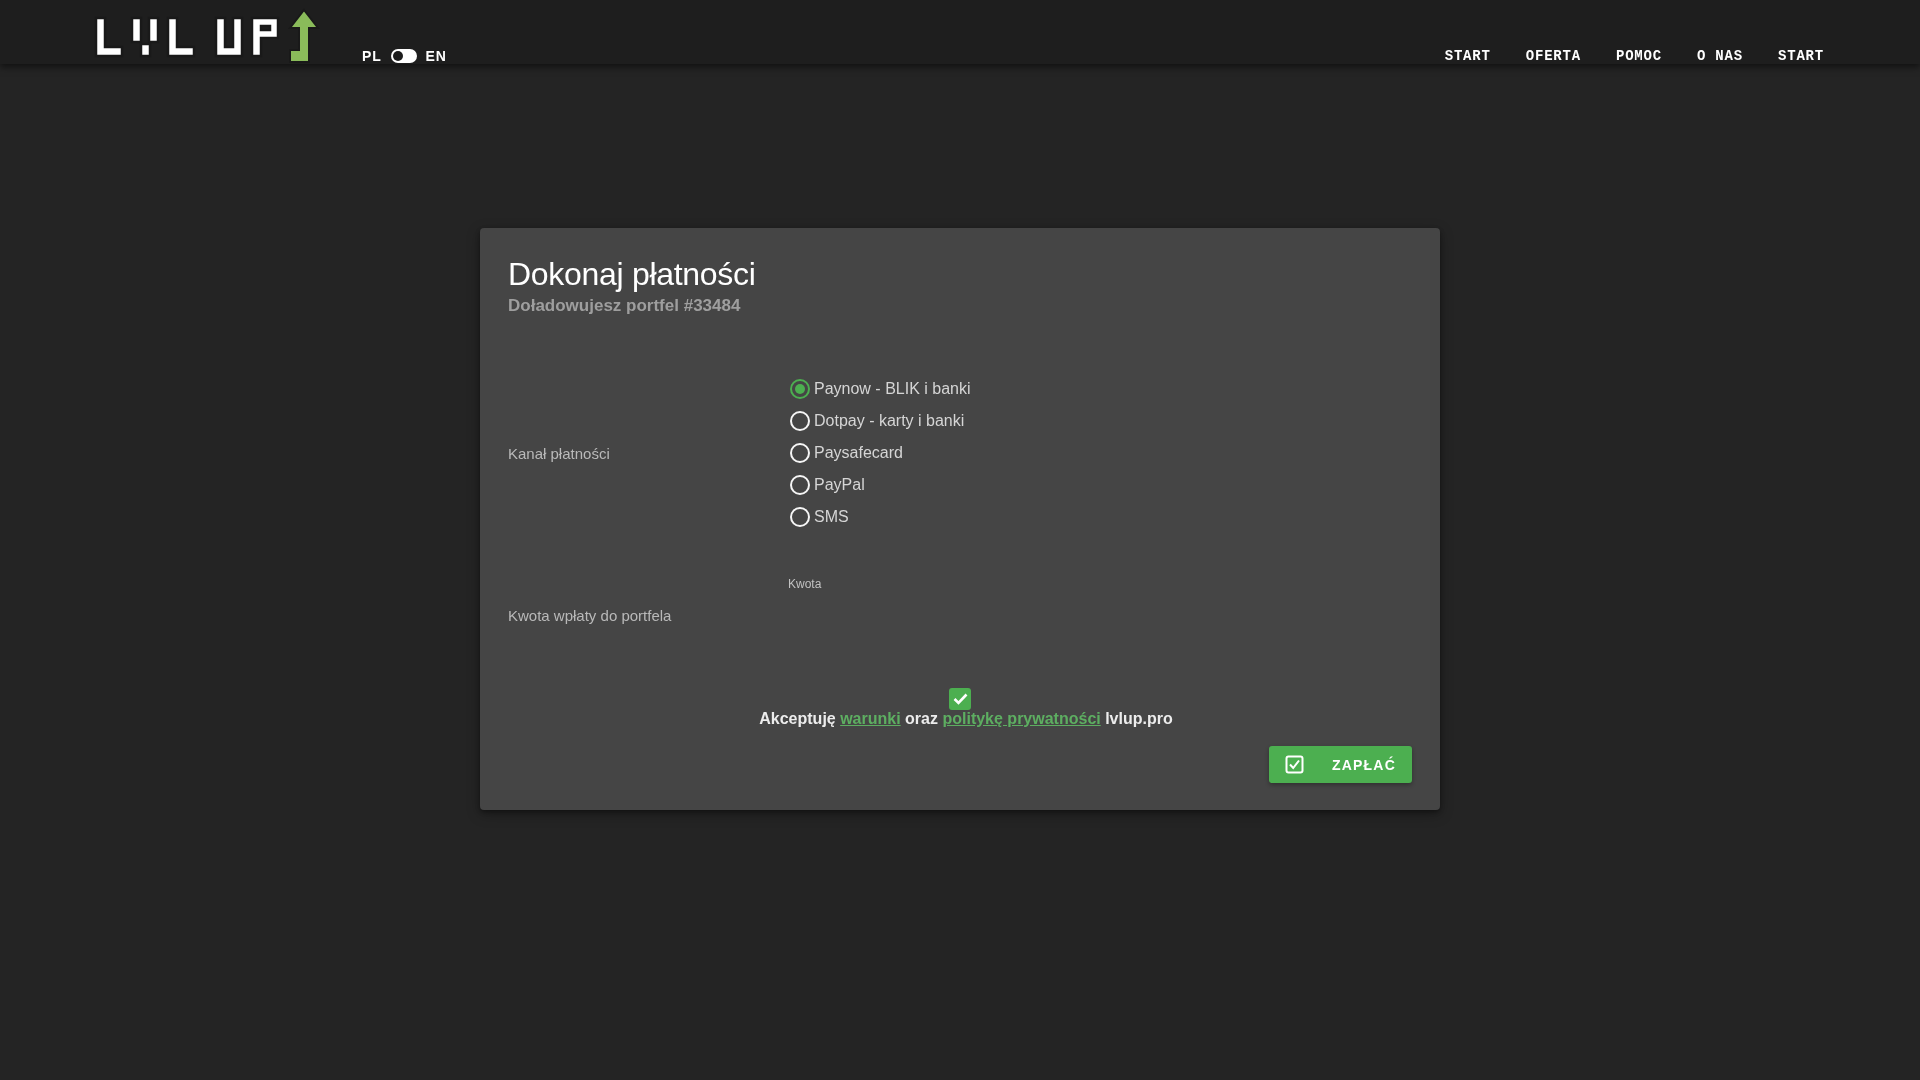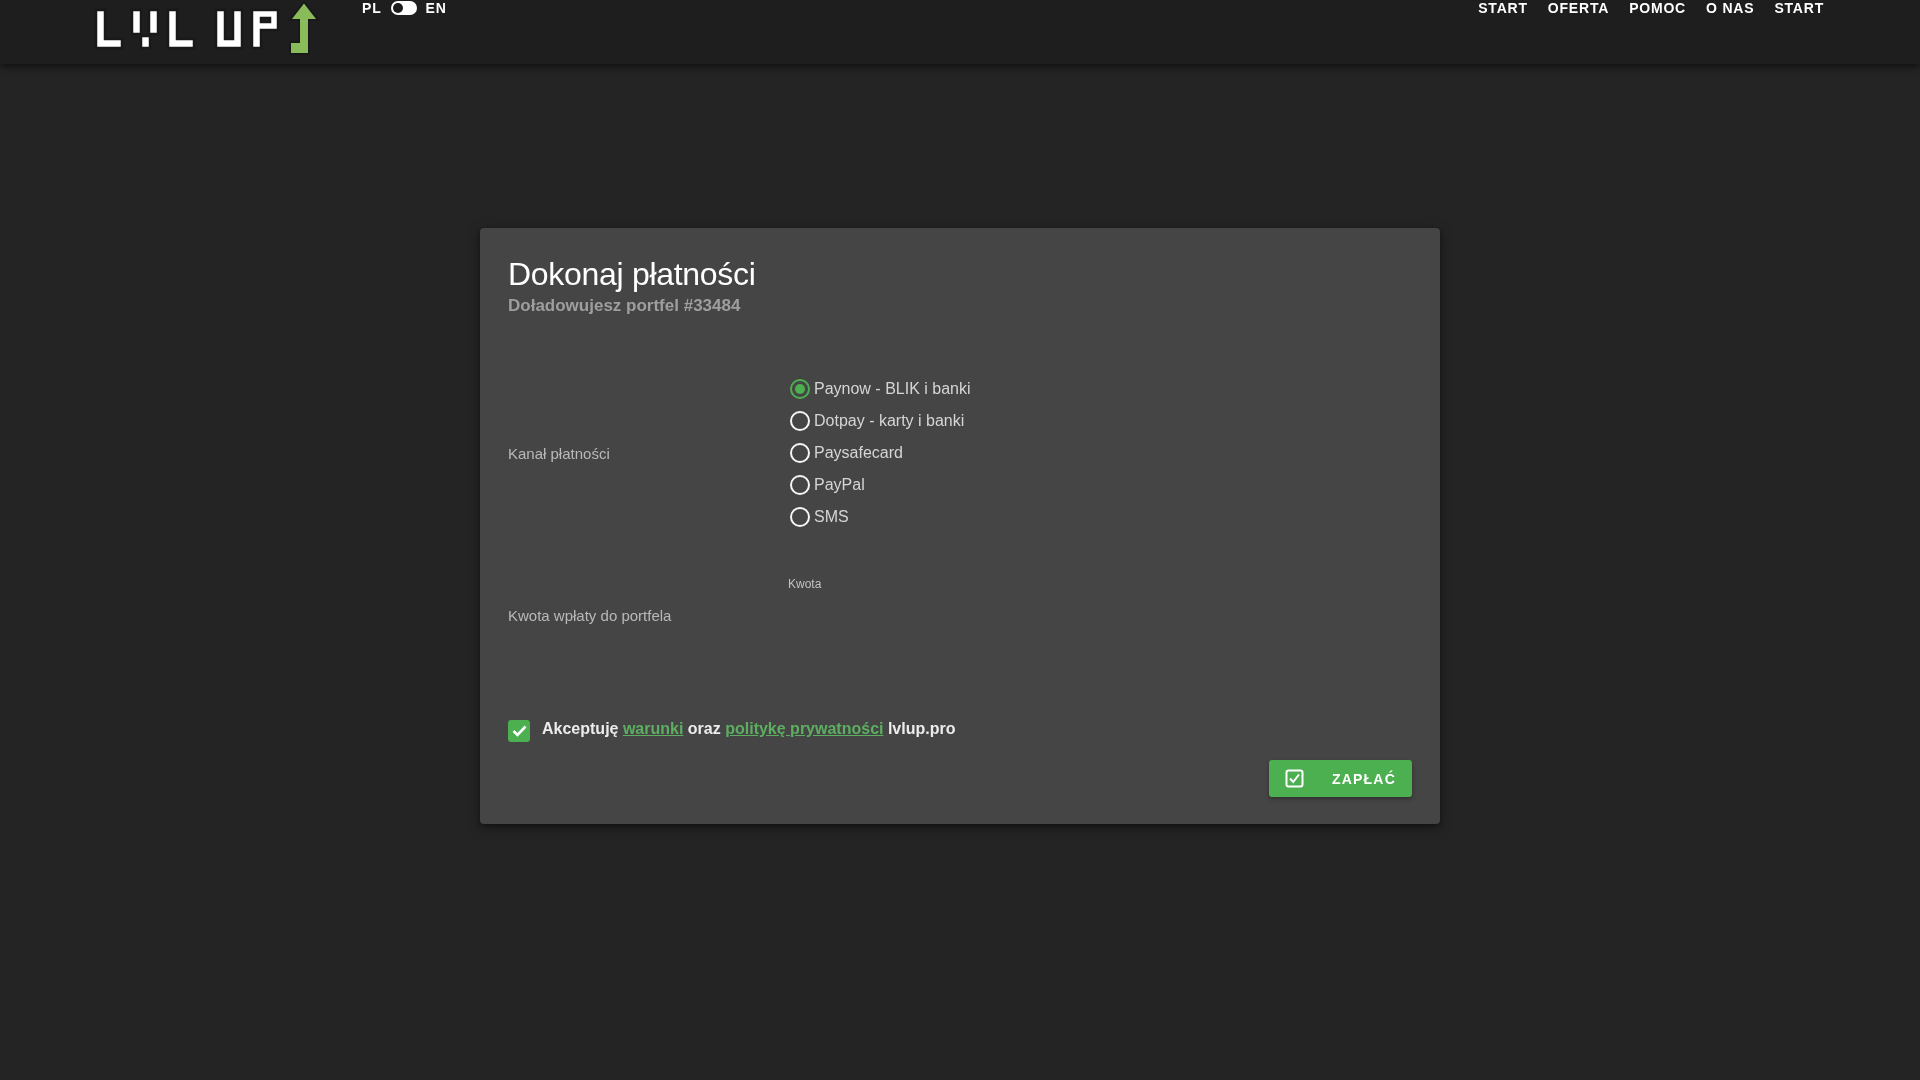--- a/index.html
+++ b/index.html
@@ -9,21 +9,21 @@
     font-family: "Liberation Sans", sans-serif;
     overflow: hidden;
     -webkit-font-smoothing: antialiased;
   }
 
   
   header {
     height: 64px;
     background: #1e1e1e;
     display: flex;
-    align-items: flex-start;
+    align-items: flex-end;
     padding: 0 96px 0 94px;
     box-shadow: 0 3px 7px rgba(0,0,0,0.55);
     position: relative;
     z-index: 5;
   }
   .logo { display: flex; align-items: center; cursor: pointer; }
   .lang-toggle {
     display: flex;
     align-items: center;
     margin-left: 32px;
@@ -47,21 +47,22 @@
   .switch .knob {
     position: absolute;
     left: 2px; top: 2px;
     width: 10px; height: 10px;
     border-radius: 50%;
     background: #1c1c1c;
   }
   nav {
     margin-left: auto;
     display: flex;
-    gap: 20px;
+    gap: 35px;
+    font-family: Liberation Mono, monospace;
   }
   nav a {
     color: #ffffff;
     font-size: 14px;
     font-weight: bold;
     letter-spacing: 0.8px;
     text-decoration: none;
     cursor: pointer;
   }
 
@@ -145,23 +146,24 @@
     align-items: baseline;
     justify-content: space-between;
     border-bottom: 1px solid #dfdfdf;
     padding-bottom: 7px;
   }
   .field-value { color: #f2f2f2; font-size: 16.5px; }
   .field-suffix { color: #cfcfcf; font-size: 16.5px; }
 
   
   .terms-row {
-    margin-top: 96px;
-    display: flex;
-    align-items: flex-start;
+    margin-top: 64px;
+    display: flex;
+    align-items: center;
+    flex-direction: column;
   }
   .checkbox {
     width: 22px; height: 22px;
     border-radius: 3px;
     background: #4caf50;
     display: inline-flex;
     align-items: center;
     justify-content: center;
     cursor: pointer;
     flex: 0 0 auto;

